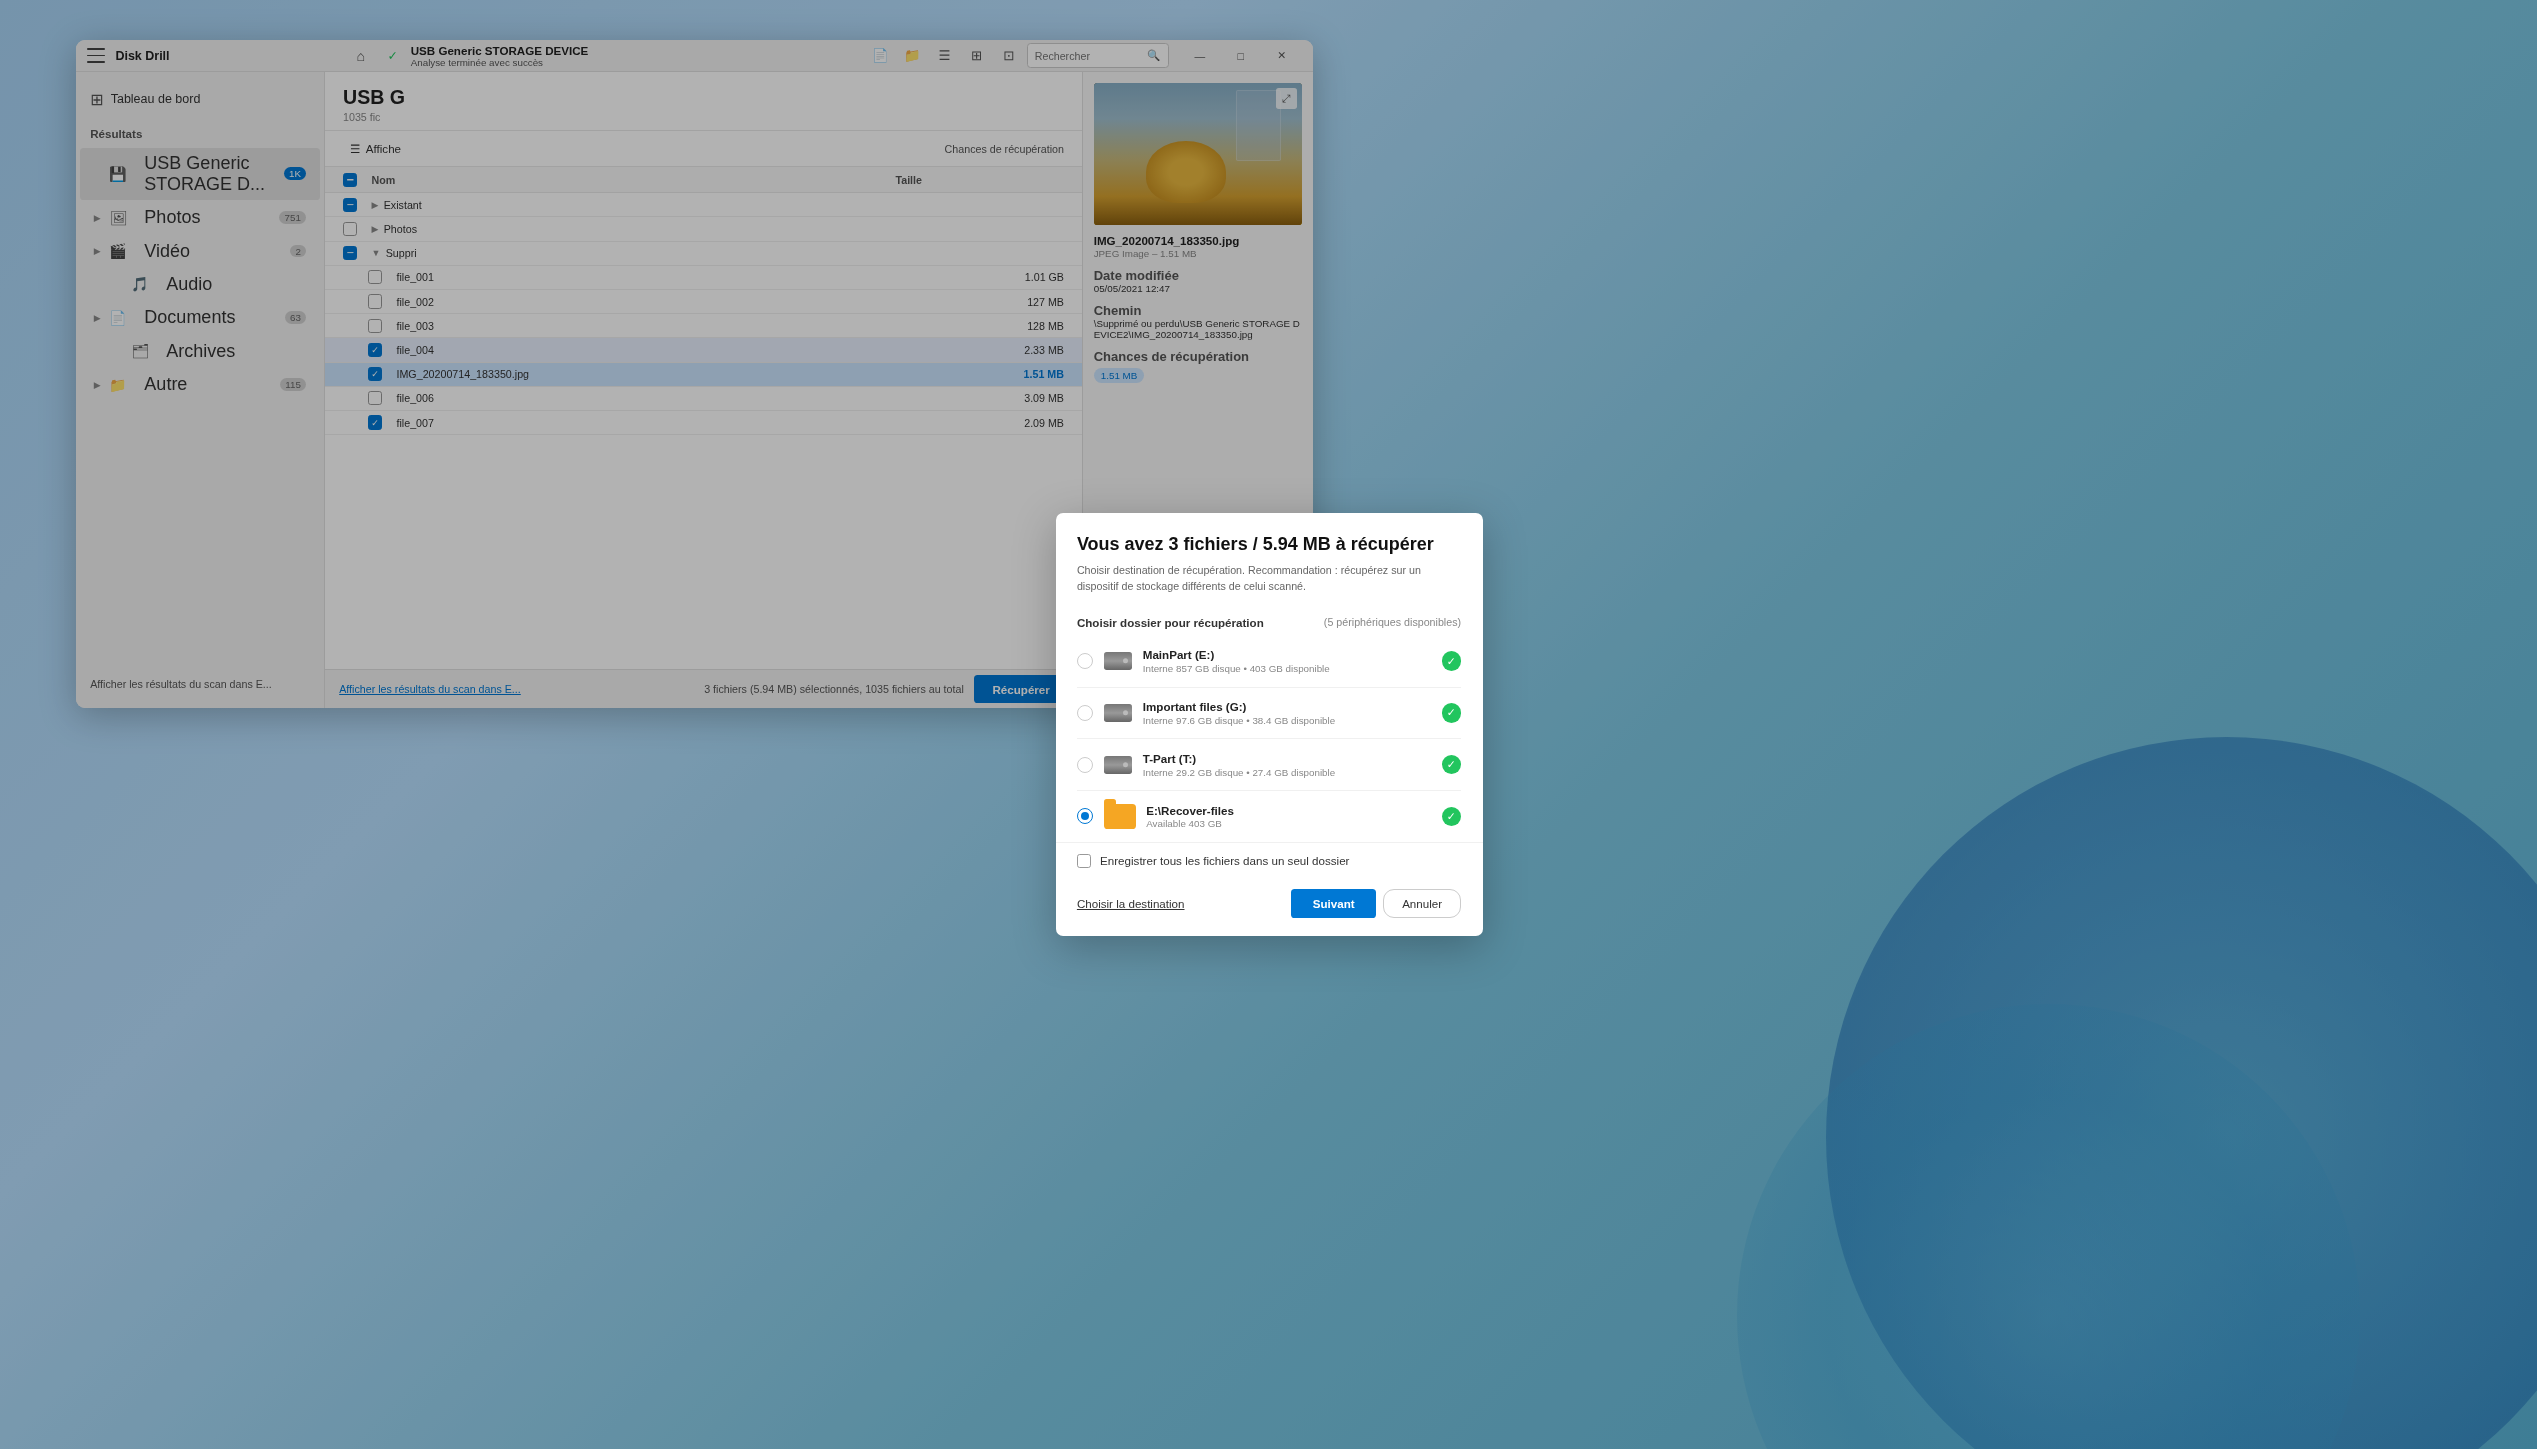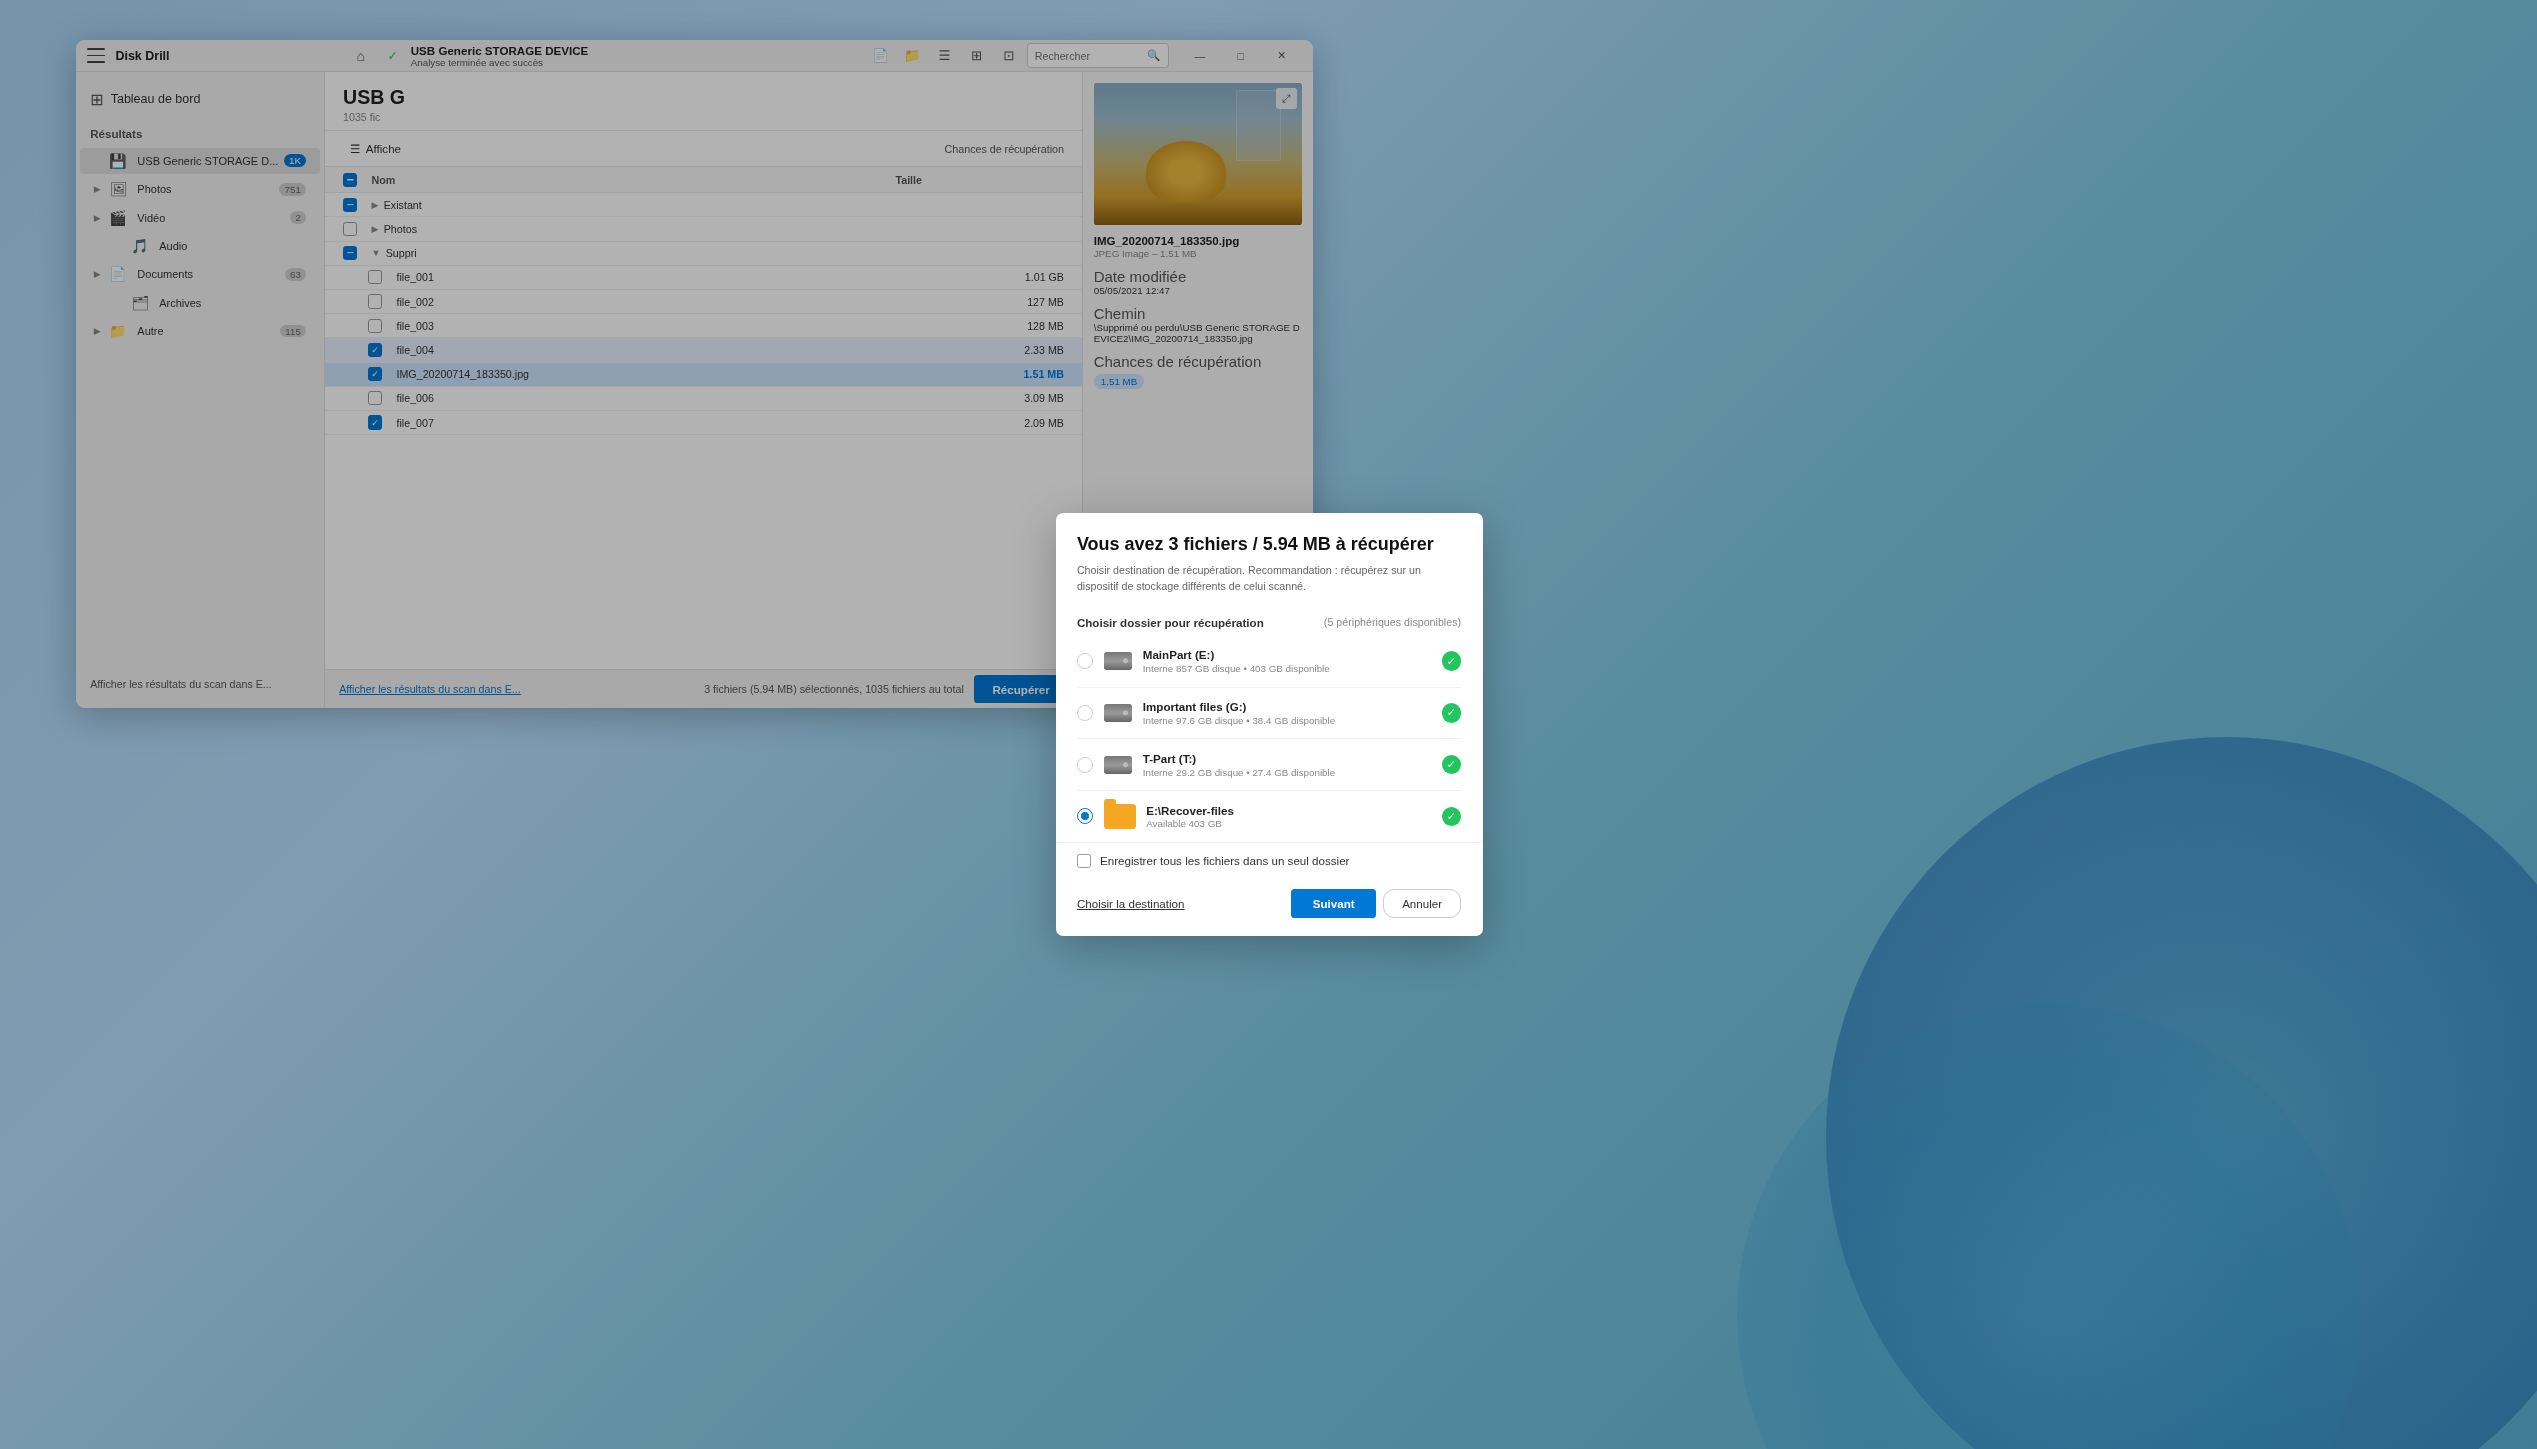--- a/index.html
+++ b/index.html
@@ -210,24 +210,24 @@
       flex-shrink: 0;
     }
     .sidebar-item .item-icon {
       font-size: 14.2px;
       color: #555;
       width: 21.4px;
       text-align: center;
       flex-shrink: 0;
     }
     .sidebar-item .item-label {
-      font-size: 11px;
+      font-size: 18px;
       color: #333;
       flex: 1;
-      margin-left: 8px;
+      margin-left: 15px;
     }
     .sidebar-item .item-count {
       font-size: 9.8px;
       color: #666;
       background: #d0d0d0;
       padding: 0.9px 5.3px;
       border-radius: 9px;
     }
     .sidebar-item .item-count.blue {
       background: #0078d4;
@@ -375,22 +375,22 @@
     }
     .preview-filetype {
       font-size: 9.8px;
       color: #888;
       margin-top: 1.8px;
     }
     .preview-field {
       margin-top: 9px;
     }
     .preview-field-label {
-      font-size: 15px;
-      font-weight: 400;
+      font-size: 13px;
+      font-weight: 700;
       color: #555;
     }
     .preview-field-value {
       font-size: 9.8px;
       color: #333;
       word-break: break-all;
     }
     .preview-size-badge {
       background: #cce5ff;
       color: #0078d4;

